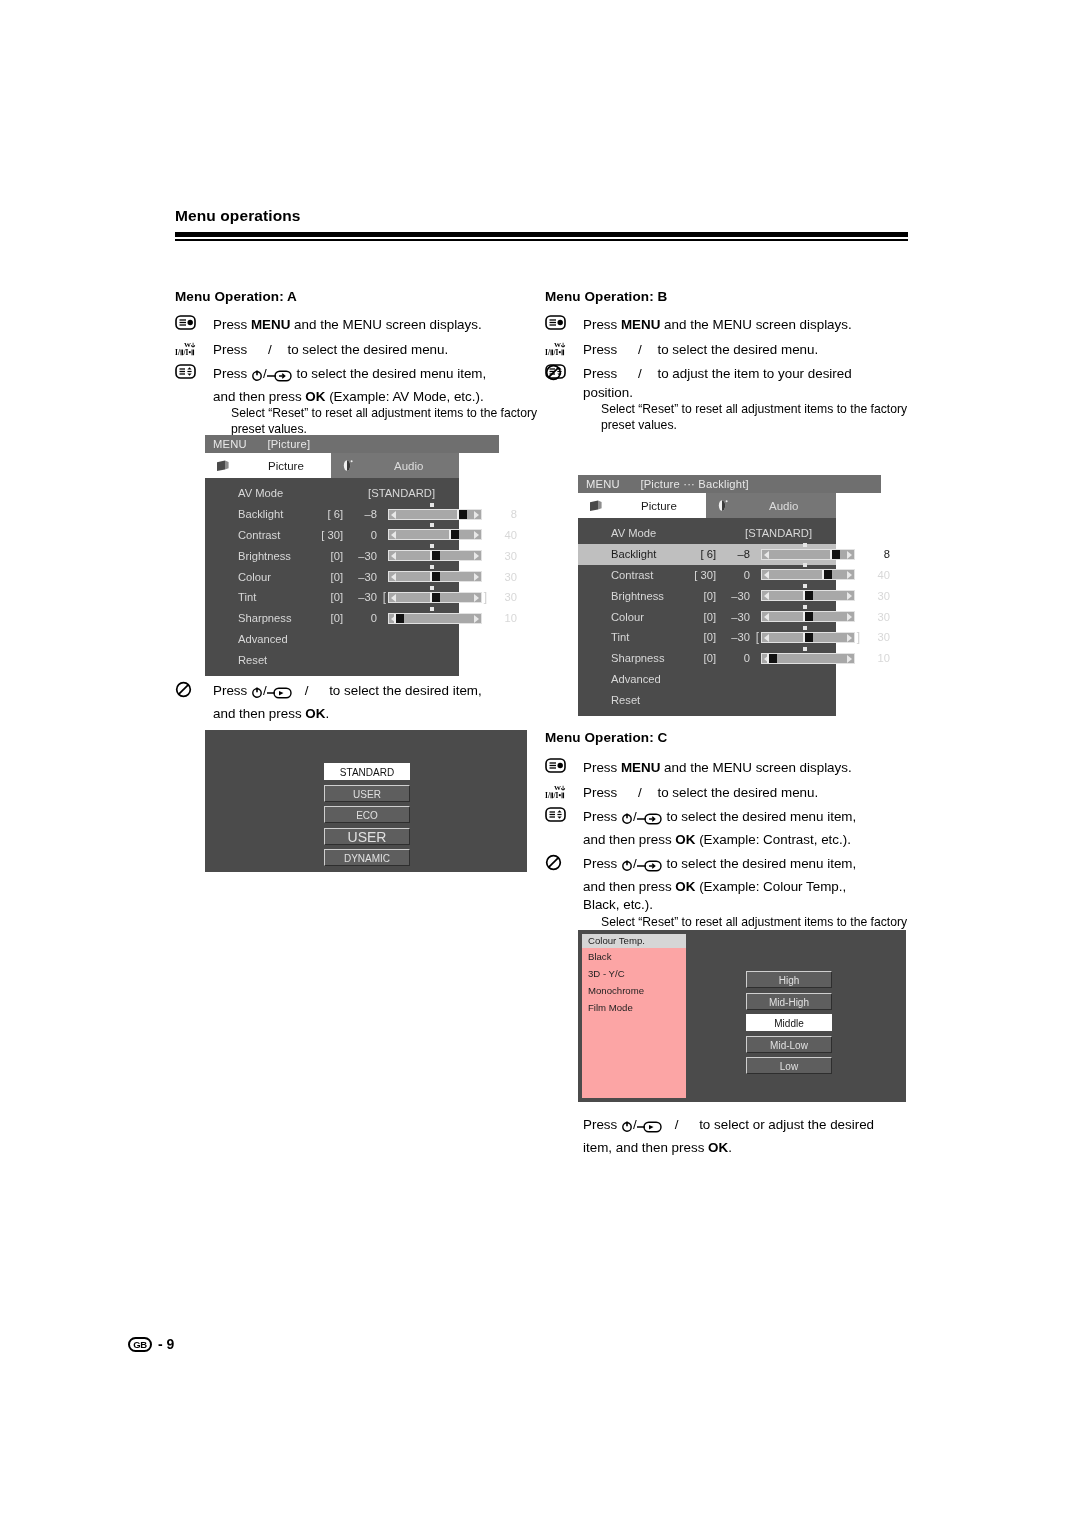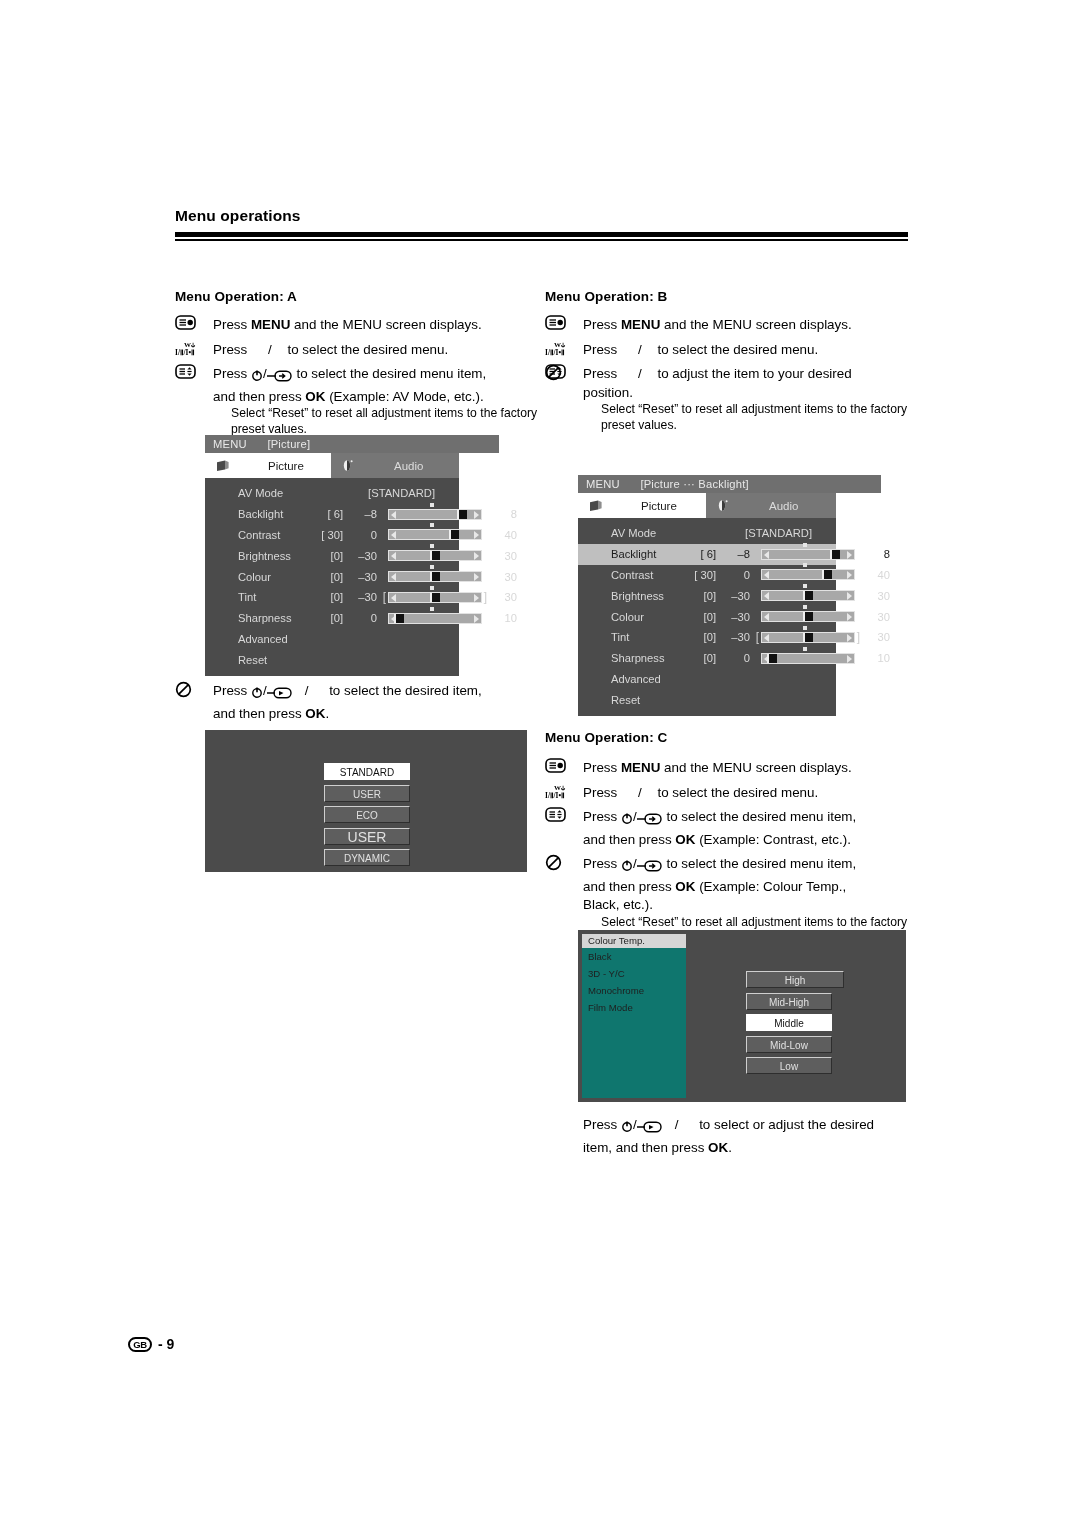--- a/index.html
+++ b/index.html
@@ -87,21 +87,21 @@
     position:absolute;width:84px;height:15px;line-height:15px;text-align:center;
     font-size:9.6px;box-sizing:border-box;
     background:#5e5e5e;color:#e0e0e0;
     border-top:1px solid #cfcfcf;border-left:1px solid #cfcfcf;
     border-right:1px solid #2e2e2e;border-bottom:1px solid #2e2e2e;
   }
   .choice.on{background:#ffffff;color:#111;border-color:#ffffff;}
 
   
   .ct-screen{background:#4b4b4b;position:relative;}
-  .ct-left{position:absolute;left:4px;top:4px;width:104px;bottom:4px;background:#0f766e;}
+  .ct-left{position:absolute;left:4px;top:4px;width:104px;bottom:4px;background:#fca5a5;}
   .ct-head{background:#d6d6d6;color:#1c1c1c;font-size:9.6px;height:14px;line-height:14px;padding-left:6px;}
   .ct-item{color:#1f1f1f;font-size:9.6px;height:17px;line-height:17px;padding-left:6px;}
 
   
   .footer{position:absolute;left:128px;top:1336px;display:flex;align-items:center;}
   .gb{
     width:24px;height:15px;border:2px solid #000;border-radius:8px;
     display:flex;align-items:center;justify-content:center;
     font-size:9.5px;font-weight:bold;letter-spacing:-.3px;box-sizing:border-box;
   }
@@ -616,21 +616,21 @@
       <div class="ct-left">
         <div class="ct-head">Colour Temp.</div>
         <div id="ct-items">
             <div class="ct-item">Black</div>
             <div class="ct-item">3D - Y/C</div>
             <div class="ct-item">Monochrome</div>
             <div class="ct-item">Film Mode</div>
           </div>
       </div>
       <div id="ct-choices">
-          <div class="choice" style="left: 168px; top: 41px; width: 98px; height: 17px; line-height: 17px; font-size: 10px;">High</div>
+          <div class="choice" style="left: 168px; top: 41px; width: 86px; height: 17px; line-height: 17px; font-size: 10px;">High</div>
           <div class="choice" style="left: 168px; top: 62.5px; width: 86px; height: 17px; line-height: 17px; font-size: 10px;">Mid-High</div>
           <div class="choice on" style="left: 168px; top: 84px; width: 86px; height: 17px; line-height: 17px; font-size: 10px;">Middle</div>
           <div class="choice" style="left: 168px; top: 105.5px; width: 86px; height: 17px; line-height: 17px; font-size: 10px;">Mid-Low</div>
           <div class="choice" style="left: 168px; top: 127px; width: 86px; height: 17px; line-height: 17px; font-size: 10px;">Low</div>
         </div>
     </div>
 
     <div class="step" style="position:absolute;left:0px;top:826px;width:370px;padding-left:38px;">
       <span class="txt">
         <span>Press </span><span class="inl"><svg width="12" height="14" viewBox="0 0 12 14">

